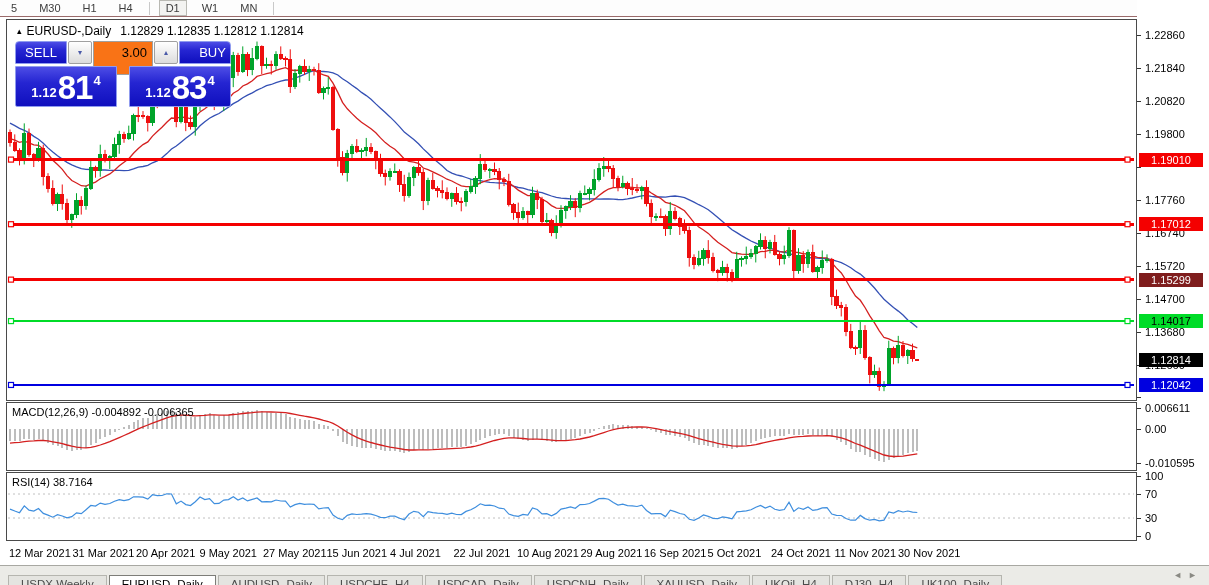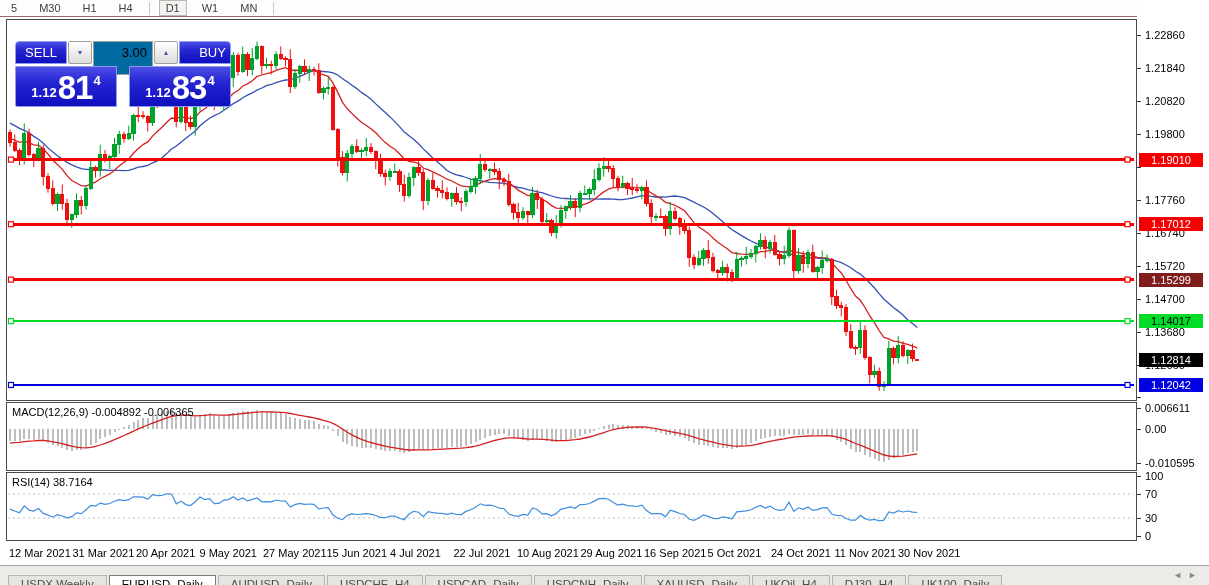--- a/index.html
+++ b/index.html
@@ -41,21 +41,21 @@
   .trade { position:absolute; left:8px; top:21px; width:216px; height:66px; }
   .tp-seg { position:absolute; color:#fff; text-align:center;
      background:linear-gradient(180deg,#4d4de6 0%,#2525d2 40%,#0f0fbe 100%);
      border:1px solid #8f9bef; }
   .tp-sell { left:0; top:0; width:52px; height:23px; border-radius:4px 0 0 0; font-size:13px; line-height:21px; }
   .tp-buy  { left:164px; top:0; width:52px; height:23px; border-radius:0 4px 0 0; font-size:13px; line-height:21px;padding-left:15px; }
   .tp-spin { position:absolute; top:0; width:24px; height:23px; background:linear-gradient(#ffffff,#dcdcdc);
              border:1px solid #a0a0a0; color:#4a5aa8; font-size:8px; line-height:21px; text-align:center; }
   .tp-spin.down { left:53px; border-radius:2px; }
   .tp-spin.up   { left:139px; border-radius:2px; }
-  .tp-qty { position:absolute; left:78px; top:0; width:60px; height:34px; background:#0369a1; border:1px solid #a0a0a0;
+  .tp-qty { position:absolute; left:78px; top:0; width:60px; height:34px; background:#f97316; border:1px solid #a0a0a0;
             font-size:13px; line-height:21px; text-align:right; padding-right:5px; color:#000; }
   .tp-price { top:25px; width:102px; height:41px; display:flex; align-items:flex-end; justify-content:center; padding-bottom:3px; }
   .tp-price.sell { left:0; border-radius:0 0 0 2px; }
   .tp-price.buy  { left:114px; border-radius:0 0 2px 0; }
   .tp-price .pre { font-size:13px; font-weight:bold; margin-right:1px; line-height:20px; }
   .tp-price .big { font-size:33px; font-weight:bold; line-height:30px; letter-spacing:-1px; }
   .tp-price .sup { font-size:13px; font-weight:bold; position:relative; top:-15px; margin-left:1px; }
 
   
   .tab-bar { position:absolute; left:0; top:565px; width:1209px; height:36px; background:#ebebe7;
@@ -477,20 +477,23 @@
       <line x1="1" y1="259.61966287327806" x2="1127" y2="259.61966287327806" stroke="#F40000" stroke-width="2.6" shape-rendering="crispEdges"></line>
       <rect x="1.5" y="257.11966287327806" width="5" height="5" fill="#fff" stroke="#F40000" stroke-width="1.2"></rect>
       <rect x="1118" y="257.11966287327806" width="5" height="5" fill="#fff" stroke="#F40000" stroke-width="1.2"></rect>
       <line x1="1" y1="301.084196115342" x2="1127" y2="301.084196115342" stroke="#00DC28" stroke-width="2.6" shape-rendering="crispEdges"></line>
       <rect x="1.5" y="298.584196115342" width="5" height="5" fill="#fff" stroke="#00DC28" stroke-width="1.2"></rect>
       <rect x="1118" y="298.584196115342" width="5" height="5" fill="#fff" stroke="#00DC28" stroke-width="1.2"></rect>
       <line x1="1" y1="364.96286472148535" x2="1127" y2="364.96286472148535" stroke="#0000E0" stroke-width="2.6" shape-rendering="crispEdges"></line>
       <rect x="1.5" y="362.46286472148535" width="5" height="5" fill="#fff" stroke="#0000E0" stroke-width="1.2"></rect>
       <rect x="1118" y="362.46286472148535" width="5" height="5" fill="#fff" stroke="#0000E0" stroke-width="1.2"></rect>
     </svg>
+  <div class="chart-title">
+    <span class="tri">▴</span><span>EURUSD-,Daily</span><span class="ohlc">1.12829 1.12835 1.12812 1.12814</span>
+  </div>
 
   <div class="trade">
     <div class="tp-seg tp-sell">SELL</div>
     <div class="tp-spin down"><span>▾</span></div>
     <div class="tp-qty">3.00</div>
     <div class="tp-spin up"><span>▴</span></div>
     <div class="tp-seg tp-buy">BUY</div>
     <div class="tp-seg tp-price sell">
       <span class="pre">1.12</span>
       <span class="big">81</span>

